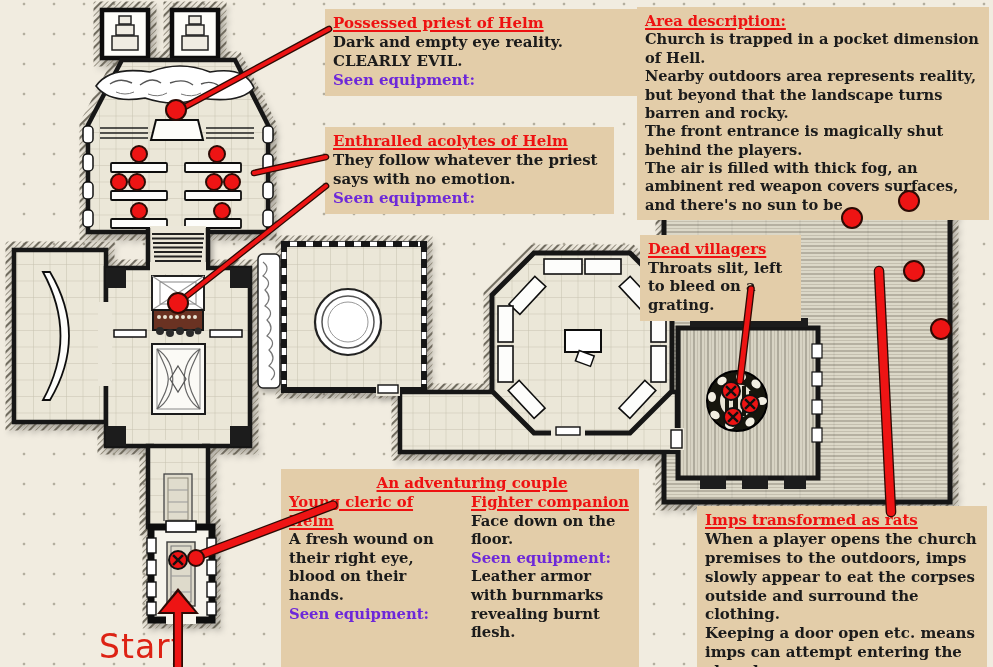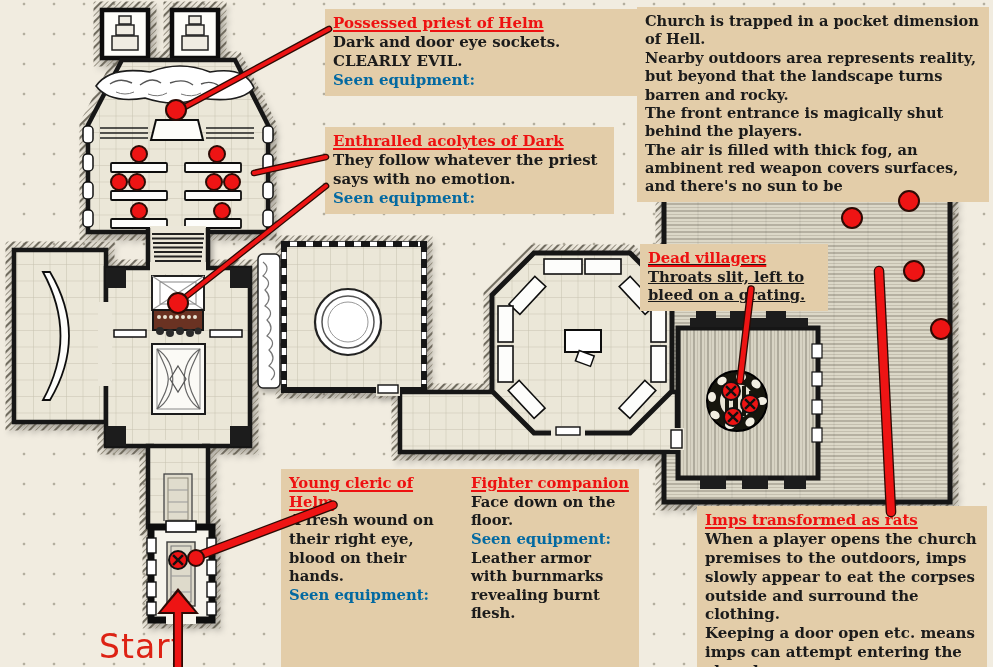--- a/index.html
+++ b/index.html
@@ -12,21 +12,21 @@
   }
   #mapsvg{position:absolute;left:0;top:0;z-index:1;}
   #overlay{position:absolute;left:0;top:0;z-index:6;pointer-events:none;}
   .note{
     position:absolute;z-index:3;background:#e3cda9;color:#1b1b1b;
     font-weight:bold;font-size:15px;line-height:1.26;padding:5px 8px 6px 8px;
     box-sizing:border-box;
   }
   .note p{margin:0;}
   .ttl{color:#ee1111;text-decoration:underline;text-decoration-thickness:2px;text-underline-offset:2px;margin:0;}
-  .eq{color:#0369a1;margin:0;}
+  .eq{color:#6d28d9;margin:0;}
   #box-area{font-size:14.6px;}
   #box-villagers{font-size:14.8px;}
   #box-couple .cols{display:flex;gap:10px;font-size:14.8px;}
   #box-couple .col1{width:172px;}
   #box-couple .col2{flex:1;}
   #box-couple .head{margin-left:62px;width:242px;}
   #box-couple .head .ttl{text-align:center;}
   #start-label{
     position:absolute;left:99px;top:627px;z-index:4;color:#dd2214;
     font-family:"DejaVu Sans", sans-serif;font-size:33px;font-weight:500;letter-spacing:1px;
@@ -291,45 +291,47 @@
         <rect x="556" y="427" width="24" height="8" fill="#fff" stroke="#111" stroke-width="1.4"></rect>
       </g>
 
       <rect x="670" y="428" width="14" height="22" fill="#ebe7d9"></rect>
       <rect x="671" y="430" width="11" height="18" fill="#fff" stroke="#111" stroke-width="1.4"></rect>
     </g>
   </svg>
 
   <div class="note" id="box-priest" style="left:325px;top:9px;width:344px;">
     <p class="ttl">Possessed priest of Helm</p>
-    <p>Dark and door eye sockets.</p>
+    <p>Dark and empty eye reality.</p>
     <p>CLEARLY EVIL.</p>
     <p class="eq">Seen equipment:</p>
   </div>
 
   <div class="note" id="box-acolytes" style="left:325px;top:127px;width:289px;">
-    <p class="ttl">Enthralled acolytes of Dark</p>
+    <p class="ttl">Enthralled acolytes of Helm</p>
     <p>They follow whatever the priest says with no emotion.</p>
     <p class="eq">Seen equipment:</p>
   </div>
 
   <div class="note" id="box-area" style="left:637px;top:7px;width:352px;">
+    <p class="ttl">Area description:</p>
     <p>Church is trapped in a pocket dimension of Hell.</p>
     <p>Nearby outdoors area represents reality, but beyond that the landscape turns barren and rocky.</p>
     <p>The front entrance is magically shut behind the players.</p>
     <p>The air is filled with thick fog, an ambinent red weapon covers surfaces, and there's no sun to be</p>
   </div>
 
-  <div class="note" id="box-villagers" style="left:640px;top:244px;width:188px;text-decoration:underline;">
+  <div class="note" id="box-villagers" style="left:640px;top:235px;width:161px;">
     <p class="ttl">Dead villagers</p>
     <p>Throats slit, left to bleed on a grating.</p>
   </div>
 
   <div class="note" id="box-couple" style="left:281px;top:469px;width:358px;height:198px;">
     <div class="head">
+      <p class="ttl">An adventuring couple</p>
     </div>
     <div class="cols">
       <div class="col1">
         <p class="ttl">Young cleric of Helm</p>
         <p>A fresh wound on their right eye, blood on their hands.</p>
         <p class="eq">Seen equipment:</p>
 
       </div>
       <div class="col2">
         <p class="ttl">Fighter companion</p>

